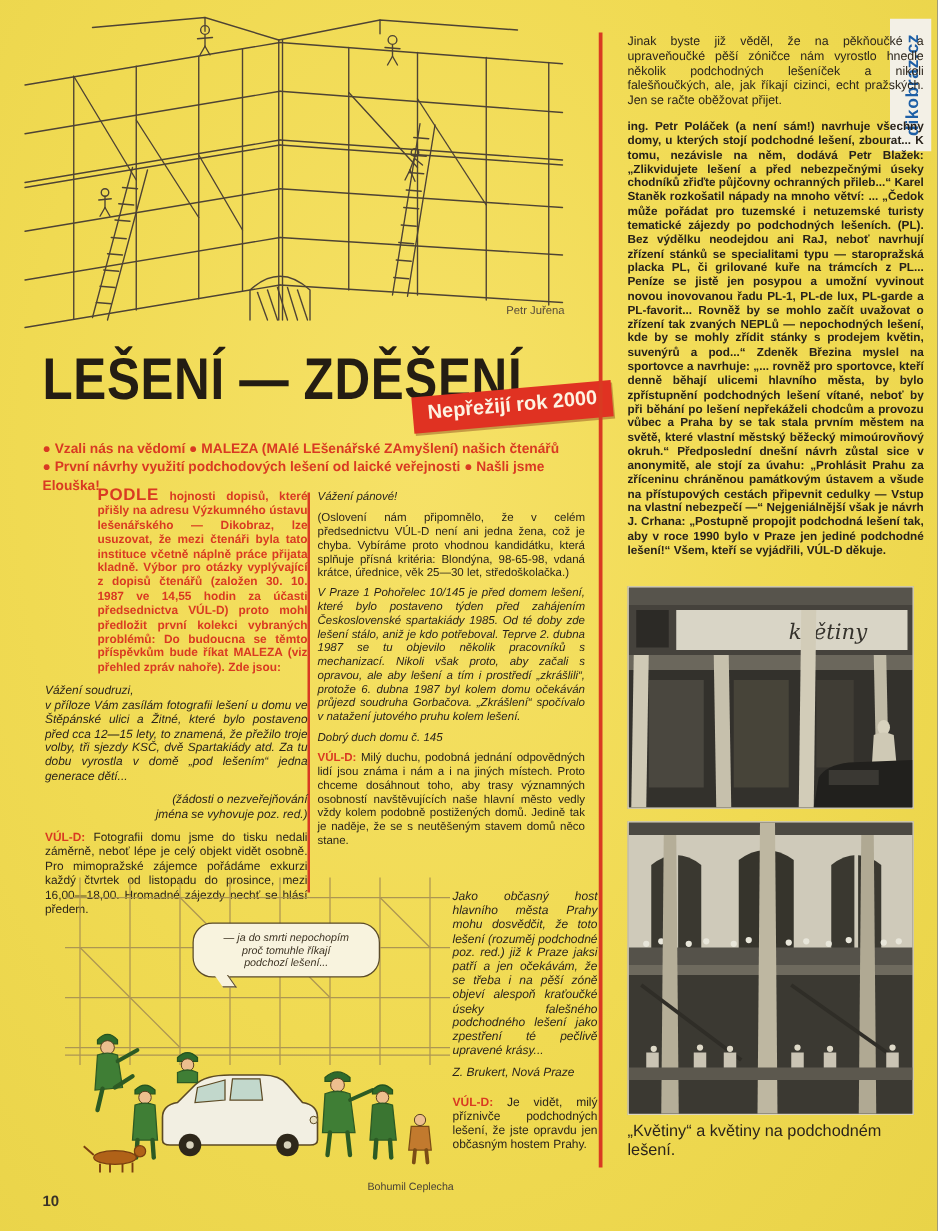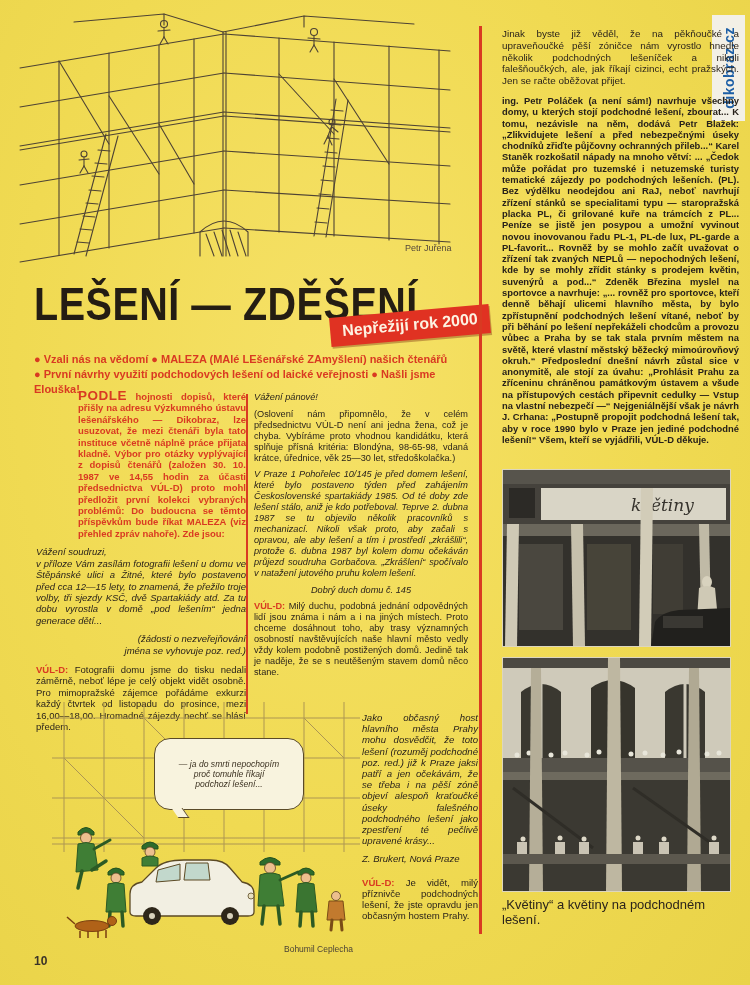--- a/index.html
+++ b/index.html
@@ -35,48 +35,48 @@
   .col-bottom{position:absolute;left:362px;top:712px;width:116px;}
   .rule-mid{position:absolute;left:246px;top:394px;width:2px;height:320px;background:#d93a22;}
   .rule-right{position:absolute;left:479px;top:26px;width:3px;height:908px;background:#d93a22;}
   .bt{font-size:9.5px;line-height:11.4px;text-align:justify;margin:0 0 7px;}
   .col-mid .bt{font-size:9.2px;line-height:10.9px;margin:0 0 6px;}
   .italic{font-style:italic;}
   .lead{color:#d93a22;font-weight:bold;margin-left:42px;}
   .lead-word{font-size:13.5px;letter-spacing:.5px;}
   .sal{margin:0;font-style:italic;}
   .note{text-align:right;font-style:italic;margin:2px 0 8px;}
-  .sig{text-align:center;font-style:italic;margin:2px 0 10px;}
+  .sig{text-align:left;font-style:italic;margin:2px 0 10px;}
   .red-label{color:#d93a22;font-weight:bold;}
   
   .rc-intro{font-size:9.9px;line-height:11.8px;text-align:justify;margin:0 0 8px;}
   .rc-head{color:#d93a22;font-weight:bold;font-size:11.5px;line-height:13.5px;
     white-space:pre-line;margin:0 0 6px;}
   .rc-body{font-size:9.4px;line-height:11.3px;font-weight:bold;text-align:justify;
     color:#27211a;margin:0 0 24px;}
   figure{margin:0;}
   .photo{display:block;border:1px solid #ddd6bd;background:#8f8b80;}
   .photo1{margin-top:2px;}
   .photo2{margin-top:10px;}
   .caption{font-size:13px;margin:5px 0 0;}
   
   .col-bottom .bt{text-align:justify;font-size:9.6px;line-height:11.2px;}
   .col-bottom .sig{text-align:left;margin:2px 0 12px;}
   
   .cartoon{position:absolute;left:52px;top:700px;width:308px;height:240px;}
   .bubble{
     position:absolute;left:102px;top:38px;width:132px;background:#f8f3de;
-    border:1.5px solid #5a4a28;border-radius:16px;padding:20px 8px;
+    border:1.5px solid #5a4a28;border-radius:16px;padding:6px 8px;
     font-size:8.6px;line-height:10px;text-align:center;white-space:pre-line;
     color:#3c3222;font-style:italic;
   }
   .bubble:after{content:"";position:absolute;left:20px;bottom:-9px;width:10px;height:9px;
     background:#f8f3de;border-right:1.5px solid #5a4a28;border-bottom:1.5px solid #5a4a28;
     transform:skewX(35deg);}
-  .cartoon-credit{position:absolute;left:284px;top:944px;font-size:8.5px;color:#4a4236;}
+  .cartoon-credit{position:absolute;left:294px;top:944px;font-size:8.5px;color:#4a4236;}
   .credit-jurena{position:absolute;left:393px;top:243px;font-size:9px;color:#55493a;padding-left:12px;}
   .pageno{position:absolute;left:34px;top:954px;font-size:12px;font-weight:bold;color:#3a3328;}
   #topart{position:absolute;left:14px;top:4px;}
   svg text{font-family:"DejaVu Serif",serif;}
 </style>
 </head>
 <body>
 
 <div class="page">
 

